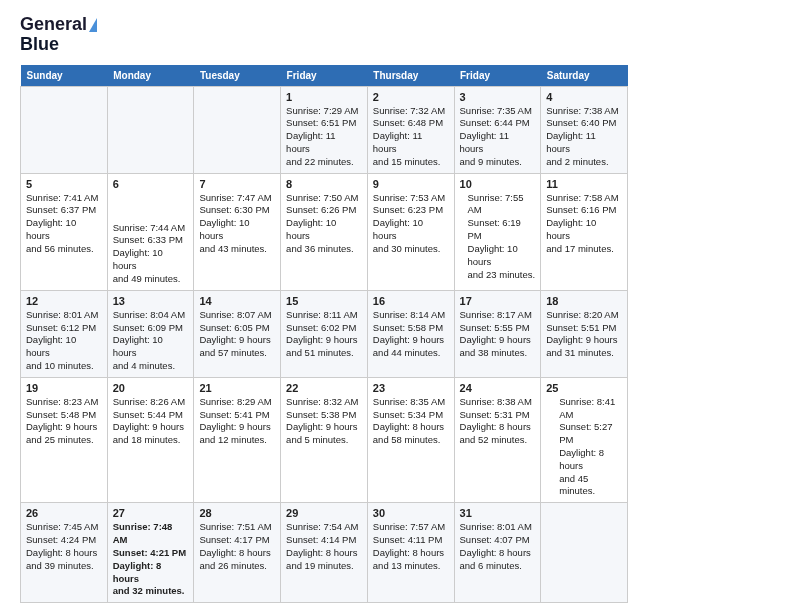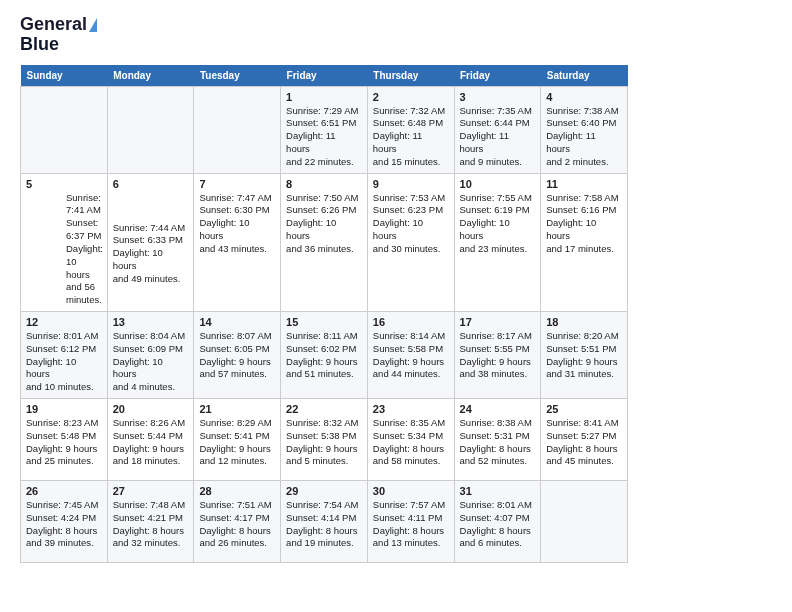--- a/index.html
+++ b/index.html
@@ -152,21 +152,21 @@
             <span class="day-number">4</span>
             <div class="cell-content" style="white-space: pre-line;">Sunrise: 7:38 AM
 Sunset: 6:40 PM
 Daylight: 11 hours
 and 2 minutes.</div>
           </td>
         </tr>
         <tr>
           <td>
             <span class="day-number">5</span>
-            <div class="cell-content" style="white-space: pre-line; margin-left: 40px;">Sunrise: 7:41 AM
+            <div class="cell-content" style="white-space: pre-line;">Sunrise: 7:41 AM
 Sunset: 6:37 PM
 Daylight: 10 hours
 and 56 minutes.</div>
           </td>
           <td>
             <span class="day-number">6</span>
             <div class="cell-content" style="white-space: pre-line; margin-top: 32px;">Sunrise: 7:44 AM
 Sunset: 6:33 PM
 Daylight: 10 hours
 and 49 minutes.</div>
@@ -187,21 +187,21 @@
           </td>
           <td>
             <span class="day-number">9</span>
             <div class="cell-content" style="white-space: pre-line;">Sunrise: 7:53 AM
 Sunset: 6:23 PM
 Daylight: 10 hours
 and 30 minutes.</div>
           </td>
           <td>
             <span class="day-number">10</span>
-            <div class="cell-content" style="white-space: pre-line;">Sunrise: 7:55 AM
+            <div class="cell-content" style="white-space: pre-line; margin-left: 8px;">Sunrise: 7:55 AM
 Sunset: 6:19 PM
 Daylight: 10 hours
 and 23 minutes.</div>
           </td>
           <td>
             <span class="day-number">11</span>
             <div class="cell-content" style="white-space: pre-line;">Sunrise: 7:58 AM
 Sunset: 6:16 PM
 Daylight: 10 hours
 and 17 minutes.</div>
@@ -296,37 +296,37 @@
           </td>
           <td>
             <span class="day-number">24</span>
             <div class="cell-content" style="white-space: pre-line;">Sunrise: 8:38 AM
 Sunset: 5:31 PM
 Daylight: 8 hours
 and 52 minutes.</div>
           </td>
           <td>
             <span class="day-number">25</span>
-            <div class="cell-content" style="white-space: pre-line;">Sunrise: 8:41 AM
+            <div class="cell-content" style="white-space: pre-line; margin-left: 13px;">Sunrise: 8:41 AM
 Sunset: 5:27 PM
 Daylight: 8 hours
 and 45 minutes.</div>
           </td>
         </tr>
         <tr>
           <td>
             <span class="day-number">26</span>
             <div class="cell-content" style="white-space: pre-line;">Sunrise: 7:45 AM
 Sunset: 4:24 PM
 Daylight: 8 hours
 and 39 minutes.</div>
           </td>
           <td>
             <span class="day-number">27</span>
-            <div class="cell-content" style="white-space: pre-line;">Sunrise: 7:48 AM
+            <div class="cell-content" style="white-space: pre-line; font-weight: bold;">Sunrise: 7:48 AM
 Sunset: 4:21 PM
 Daylight: 8 hours
 and 32 minutes.</div>
           </td>
           <td>
             <span class="day-number">28</span>
             <div class="cell-content" style="white-space: pre-line;">Sunrise: 7:51 AM
 Sunset: 4:17 PM
 Daylight: 8 hours
 and 26 minutes.</div>

